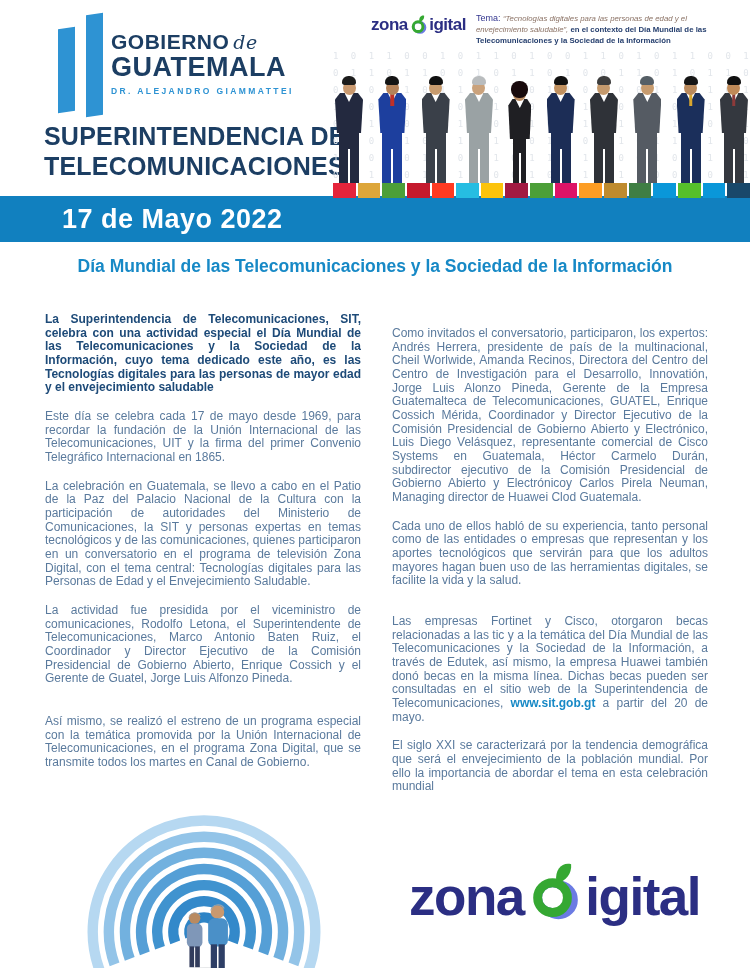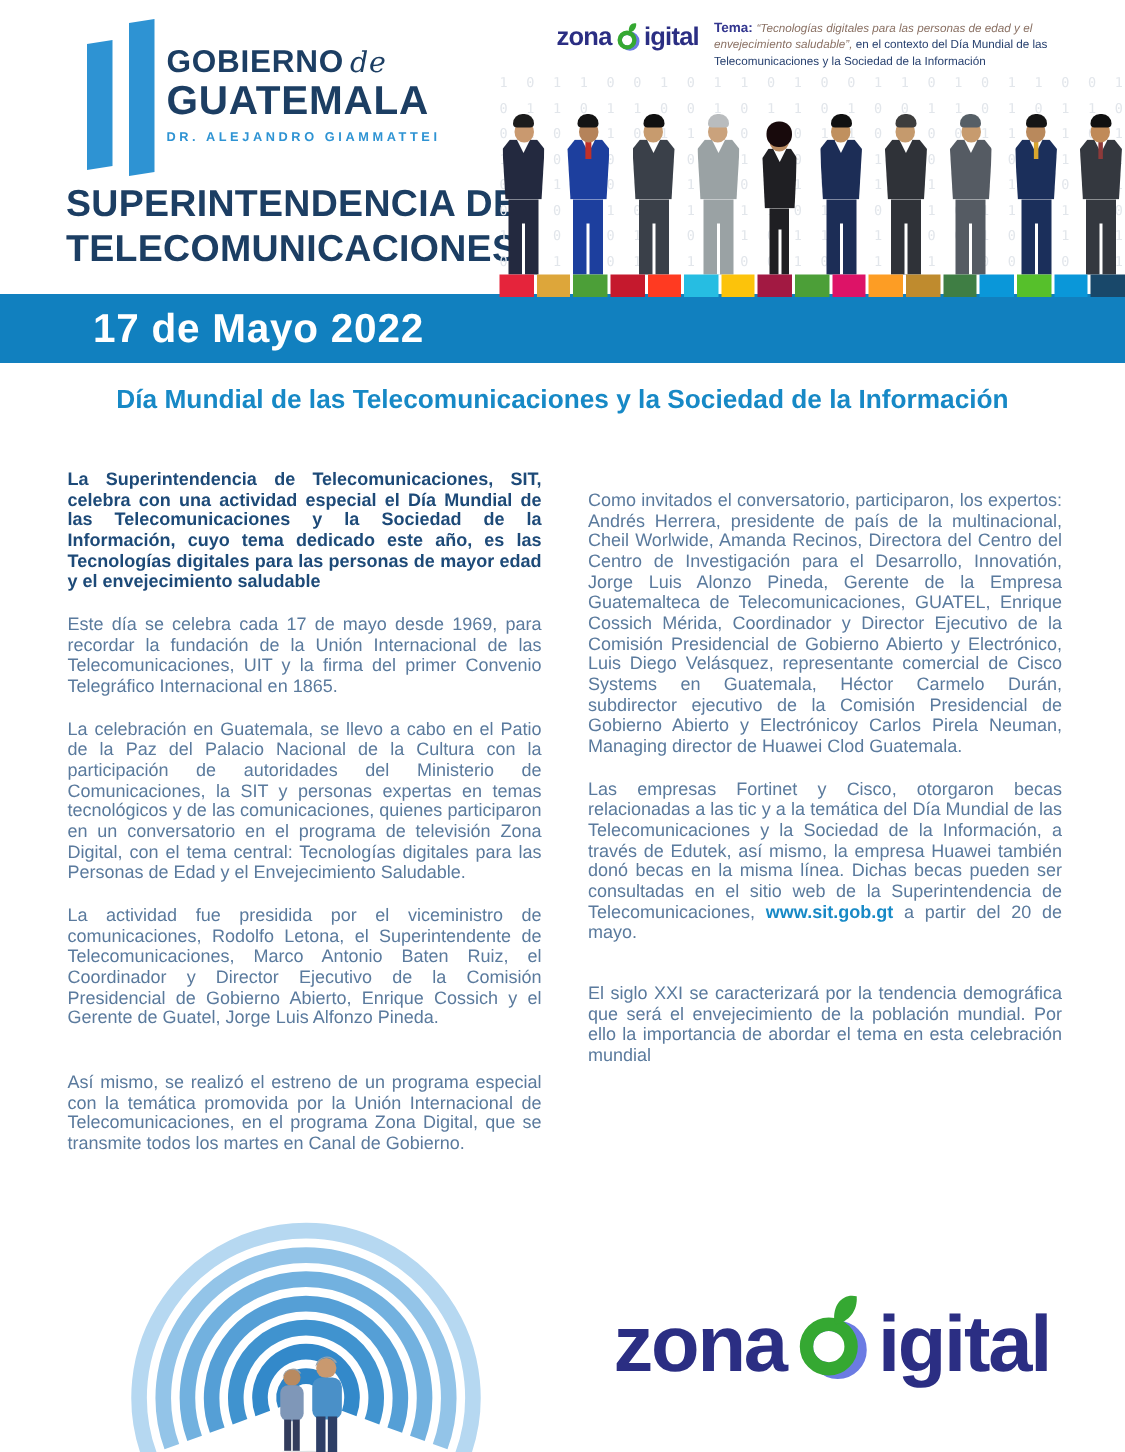--- a/index.html
+++ b/index.html
@@ -25,23 +25,23 @@
   .gov-de{font-family:"DejaVu Serif",serif;font-style:italic;font-weight:400;font-size:19px;margin-left:4px;}
   .gov-line2{font-size:27px;font-weight:800;color:var(--navy);letter-spacing:.5px;line-height:1;}
   .gov-sub{font-size:8.5px;font-weight:700;color:var(--bar-blue);letter-spacing:2.4px;margin-top:5px;}
   .org-name{position:absolute;left:44px;top:122px;font-size:25px;font-weight:800;color:var(--navy);line-height:1.18;letter-spacing:.2px;}
 
   .photo-zone{position:absolute;left:333px;top:6px;width:417px;height:190px;}
   .photo-head{display:flex;align-items:flex-start;padding-left:38px;position:relative;z-index:2;}
   .zona-small{display:flex;align-items:center;font-weight:700;font-size:17px;color:var(--zona-indigo);letter-spacing:-.5px;margin-top:8px;}
   .zona-small svg{height:21px;width:auto;margin:0 1px;}
   .tema{width:258px;font-size:7.8px;line-height:1.4;margin-left:10px;margin-top:6px;}
-  .tema-label{color:#33368F;font-weight:700;font-size:9px;}
+  .tema-label{color:#33368F;font-weight:400;font-size:9px;}
   .tema-quote{color:var(--tema-brown);font-style:italic;}
-  .tema-rest{color:#27406F;font-weight:400;}
+  .tema-rest{color:#27406F;font-weight:700;}
   .binary-bg{position:absolute;left:0;right:0;top:42px;bottom:16px;color:#e2e6eb;font-family:"DejaVu Sans Mono",monospace;font-size:9px;line-height:17px;word-spacing:7px;overflow:hidden;z-index:0;}
   .group-photo{position:absolute;left:2px;right:2px;bottom:13px;display:flex;justify-content:space-between;align-items:flex-end;z-index:1;}
   .person{display:flex;flex-direction:column;align-items:center;height:112px;justify-content:flex-end;}
   .p-hair{width:14px;height:9px;border-radius:7px 7px 3px 3px;margin-bottom:-4px;z-index:2;}
   .p-head{width:13px;height:14px;border-radius:50%;z-index:1;}
   .p-torso{width:28px;height:40px;margin-top:-2px;position:relative;clip-path:polygon(18% 0,82% 0,100% 16%,93% 100%,7% 100%,0 16%);}
   .p-torso::before{content:'';position:absolute;top:0;left:50%;transform:translateX(-50%);width:9px;height:9px;background:#fff;clip-path:polygon(0 0,100% 0,50% 100%);}
   .p-tie{position:absolute;top:0;left:50%;transform:translateX(-50%);width:3.5px;height:13px;}
   .p-legs{width:20px;height:50px;position:relative;}
   .p-legs::after{content:'';position:absolute;left:50%;top:32%;bottom:0;width:2px;background:#fff;transform:translateX(-50%);}
@@ -210,20 +210,21 @@
   <div class="article">
     <div class="col col-left">
       <p class="para-bold">La Superintendencia de Telecomunicaciones, SIT, celebra con una actividad especial el Día Mundial de las Telecomunicaciones y la Sociedad de la Información, cuyo tema dedicado este año, es las Tecnologías digitales para las personas de mayor edad y el envejecimiento saludable</p>
       <p>Este día se celebra cada 17 de mayo desde 1969, para recordar la fundación de la Unión Internacional de las Telecomunicaciones, UIT y la firma del primer Convenio Telegráfico Internacional en 1865.</p>
       <p>La celebración en Guatemala, se llevo a cabo en el Patio de la Paz del Palacio Nacional de la Cultura con la participación de autoridades del Ministerio de Comunicaciones, la SIT y personas expertas en temas tecnológicos y de las comunicaciones, quienes participaron  en un conversatorio en el programa de televisión Zona Digital, con el tema central: Tecnologías digitales para las Personas de Edad y el Envejecimiento Saludable.</p>
       <p>La actividad fue presidida por el viceministro de comunicaciones, Rodolfo Letona, el Superintendente de Telecomunicaciones, Marco Antonio Baten Ruiz, el Coordinador y Director Ejecutivo de la Comisión Presidencial de Gobierno Abierto, Enrique Cossich y el Gerente de Guatel, Jorge Luis Alfonzo Pineda.</p>
       <p>Así mismo, se realizó el estreno de un programa especial con la temática promovida por la Unión Internacional de Telecomunicaciones, en el programa Zona Digital, que se transmite todos los martes en Canal de Gobierno.</p>
     </div>
     <div class="col col-right">
       <p>Como invitados el conversatorio, participaron, los expertos: Andrés Herrera, presidente de país de la multinacional, Cheil Worlwide, Amanda Recinos, Directora del Centro del Centro de Investigación para el Desarrollo, Innovatión, Jorge Luis Alonzo Pineda, Gerente de la Empresa Guatemalteca de Telecomunicaciones, GUATEL, Enrique Cossich Mérida, Coordinador y Director Ejecutivo de la Comisión Presidencial de Gobierno Abierto y Electrónico, Luis Diego Velásquez, representante comercial de Cisco Systems en Guatemala, Héctor Carmelo Durán, subdirector ejecutivo de la Comisión Presidencial de Gobierno Abierto y Electrónicoy Carlos Pirela Neuman, Managing director de Huawei Clod Guatemala.</p>
+      <p>Cada uno de ellos habló de su experiencia, tanto personal como de las entidades o empresas que representan y los aportes tecnológicos que servirán para que los adultos mayores hagan buen uso de las herramientas digitales, se facilite la vida y la salud.</p>
       <p><span>Las empresas Fortinet y Cisco, otorgaron becas relacionadas a las tic y a la temática del Día Mundial de las Telecomunicaciones y la Sociedad de la Información, a través de Edutek, así mismo, la empresa Huawei también donó becas en la misma línea. Dichas becas pueden ser consultadas en el sitio web de la Superintendencia de Telecomunicaciones, </span><a class="link">www.sit.gob.gt</a><span> a partir del 20 de mayo.</span></p>
       <p>El siglo XXI se caracterizará por la tendencia demográfica que será el envejecimiento de la población mundial. Por ello la importancia de abordar el tema en esta celebración mundial</p>
     </div>
   </div>
 
   <div class="wifi">
     <svg id="wifi-arcs-svg" viewBox="0 0 300 190">
       <g id="wifi-arcs">
           <path d="M 136.8 150.8 A 14 14 0 1 1 163.2 150.8" fill="none" stroke="#2E84C6" stroke-width="10"></path>
           <path d="M 122.3 156.1 A 29.5 29.5 0 1 1 177.7 156.1" fill="none" stroke="#3389CA" stroke-width="10"></path>

